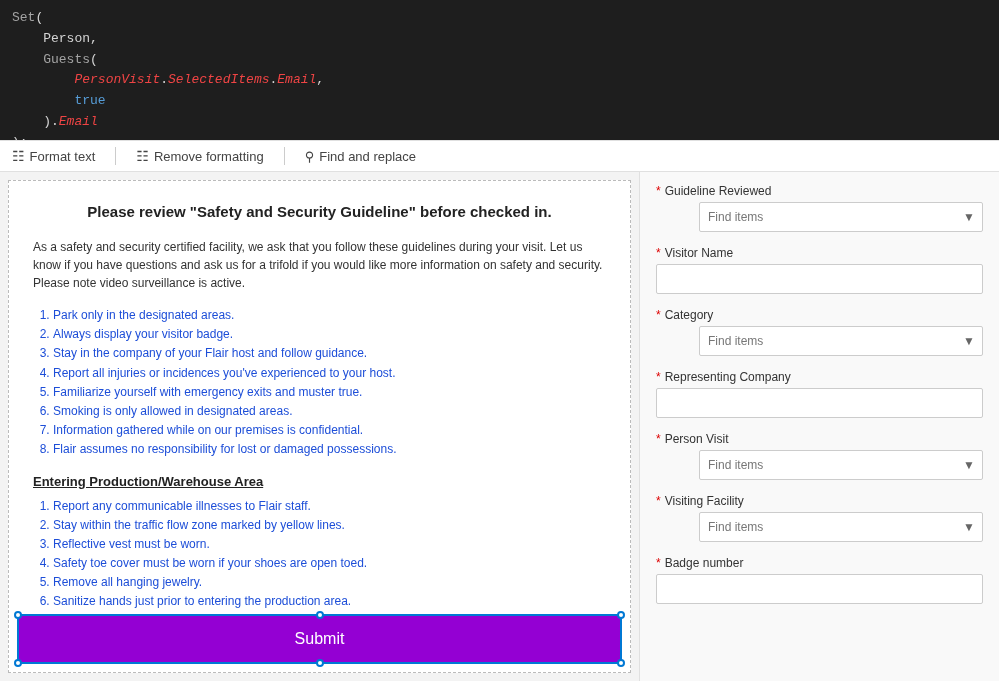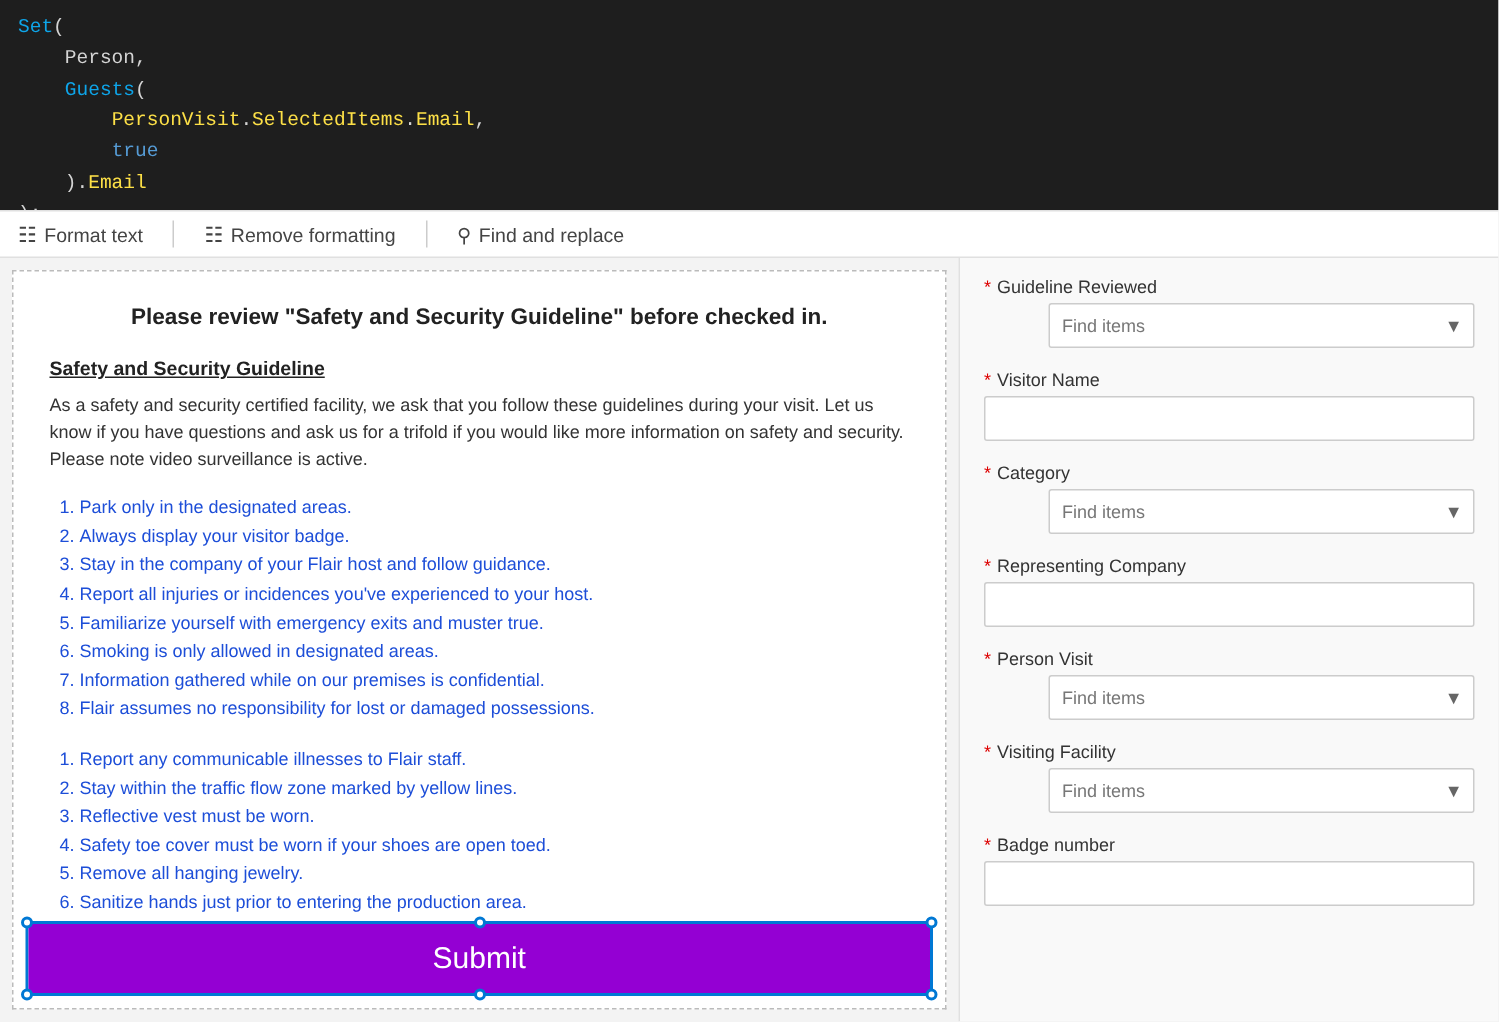--- a/index.html
+++ b/index.html
@@ -11,22 +11,22 @@
       color: #d4d4d4;
       font-family: 'Consolas', 'Courier New', monospace;
       font-size: 13px;
       padding: 8px 12px;
       height: 140px;
       line-height: 1.6;
       white-space: pre;
       overflow: hidden;
     }
     .code-keyword { color: #569cd6; text-align: center; }
-    .code-function { color: #0ea5e9; }
-    .code-property { color: #fde047; }
+    .code-function { color: #a3a3a3; }
+    .code-property { color: #ef4444; font-style: italic; }
     .code-plain { color: #d4d4d4; }
 
     
     .toolbar {
       background: #ffffff;
       border-bottom: 1px solid #e0e0e0;
       border-top: 1px solid #e0e0e0;
       display: flex;
       align-items: center;
       padding: 4px 8px;
@@ -161,21 +161,21 @@
       pointer-events: none;
       color: #666;
       font-size: 12px;
     }
 
     .submit-btn {
       width: 100%;
       background: #9400d3;
       color: white;
       border: none;
-      font-size: 20px;
+      font-size: 16px;
       font-weight: 500;
       height: 46px;
       cursor: pointer;
       display: flex;
       align-items: center;
       justify-content: center;
     }
 
     .handle {
       width: 8px;
@@ -215,34 +215,34 @@
     <span>Find and replace</span>
   </button>
 </div>
 
 <div class="main-area">
 
   <div class="doc-panel" id="doc-panel">
     <div style="padding-bottom: 60px;">
       <div class="doc-title">Please review "Safety and Security Guideline" before checked in.</div>
 
-      <div class="doc-section-title">Safety and Security Guideline</div>
       <div class="doc-body">As a safety and security certified facility, we ask that you follow these guidelines during your visit. Let us know if you have questions and ask us for a trifold if you would like more information on safety and security. Please note video surveillance is active.</div>
 
       <ol class="doc-list" id="section2-list">
           <li>Park only in the designated areas.</li>
           <li>Always display your visitor badge.</li>
           <li>Stay in the company of your Flair host and follow guidance.</li>
           <li>Report all injuries or incidences you've experienced to your host.</li>
           <li>Familiarize yourself with emergency exits and muster true.</li>
           <li>Smoking is only allowed in designated areas.</li>
           <li>Information gathered while on our premises is confidential.</li>
           <li>Flair assumes no responsibility for lost or damaged possessions.</li>
         </ol>
 
+      <div class="doc-section-title">Entering Production/Warehouse Area</div>
       <ol class="doc-list" id="section3-list">
           <li>Report any communicable illnesses to Flair staff.</li>
           <li>Stay within the traffic flow zone marked by yellow lines.</li>
           <li>Reflective vest must be worn.</li>
           <li>Safety toe cover must be worn if your shoes are open toed.</li>
           <li>Remove all hanging jewelry.</li>
           <li>Sanitize hands just prior to entering the production area.</li>
           <li>Hair nets (beard nets if applicable) must be worn.</li>
         </ol>
     </div>

